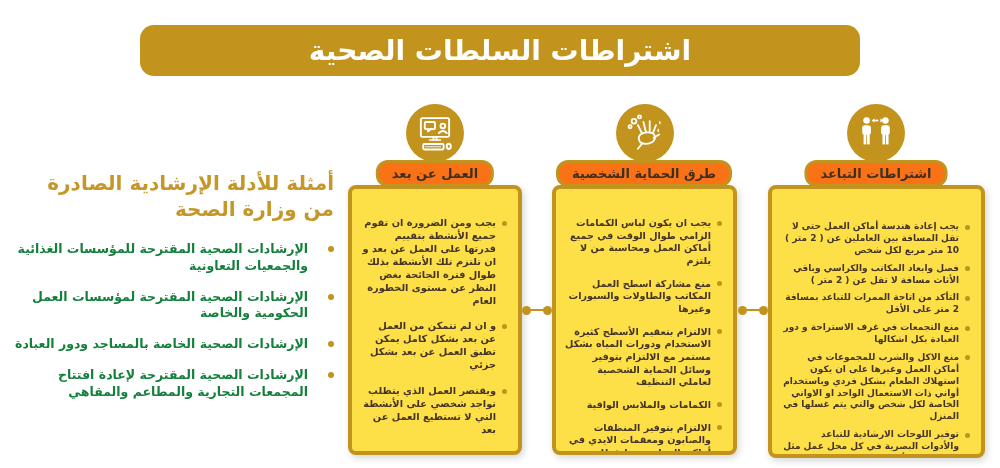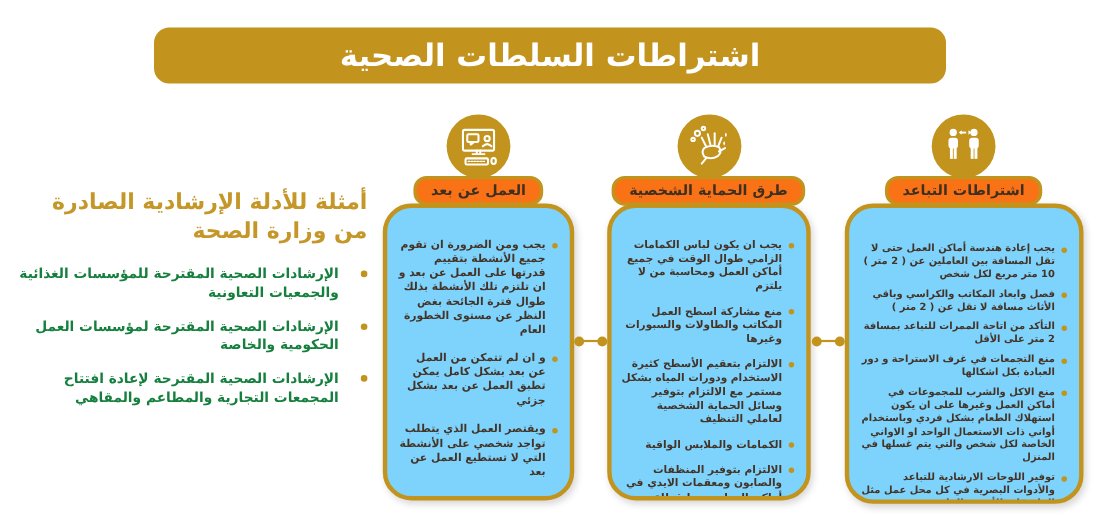--- a/index.html
+++ b/index.html
@@ -27,21 +27,21 @@
   }
   .sidebar-item{
     display:flex;gap:20px;align-items:flex-start;
     color:#15803d;font-size:12.5px;font-weight:bold;line-height:1.35;
     margin-bottom:14px;
   }
   .dot{width:6px;height:6px;border-radius:50%;background:#C2931D;flex:none;margin-top:5px;}
   
   .column{
     position:absolute;box-sizing:border-box;top:185px;
-    background:#7dd3fc;border:4px solid #C2931D;border-radius:26px;
+    background:#fde047;border:4px solid #C2931D;border-radius:8px;
     box-shadow:2px 3px 7px rgba(0,0,0,0.16);
     overflow:hidden;
   }
   #col1{left:348px;width:174px;height:270px;}
   #col2{left:552px;width:185px;height:270px;}
   #col3{left:768px;width:217px;height:273px;}
   .col-items{
     direction:rtl;display:flex;flex-direction:column;
     padding:28px 11px 8px 9px;
   }
@@ -91,20 +91,24 @@
       <div class="sidebar-item">
         <span class="dot"></span>
         <span>الإرشادات الصحية المقترحة للمؤسسات الغذائية والجمعيات التعاونية</span>
       </div>
 
       <div class="sidebar-item">
         <span class="dot"></span>
         <span>الإرشادات الصحية المقترحة لمؤسسات العمل الحكومية والخاصة</span>
       </div>
 
+      <div class="sidebar-item">
+        <span class="dot"></span>
+        <span>الإرشادات الصحية الخاصة بالمساجد ودور العبادة</span>
+      </div>
 
       <div class="sidebar-item">
         <span class="dot"></span>
         <span>الإرشادات الصحية المقترحة لإعادة افتتاح المجمعات التجارية والمطاعم والمقاهي</span>
       </div>
     </div>
 </div>
 
 <div class="icon-circle" id="icon1">
   <svg viewBox="0 0 56 56" aria-hidden="true">

